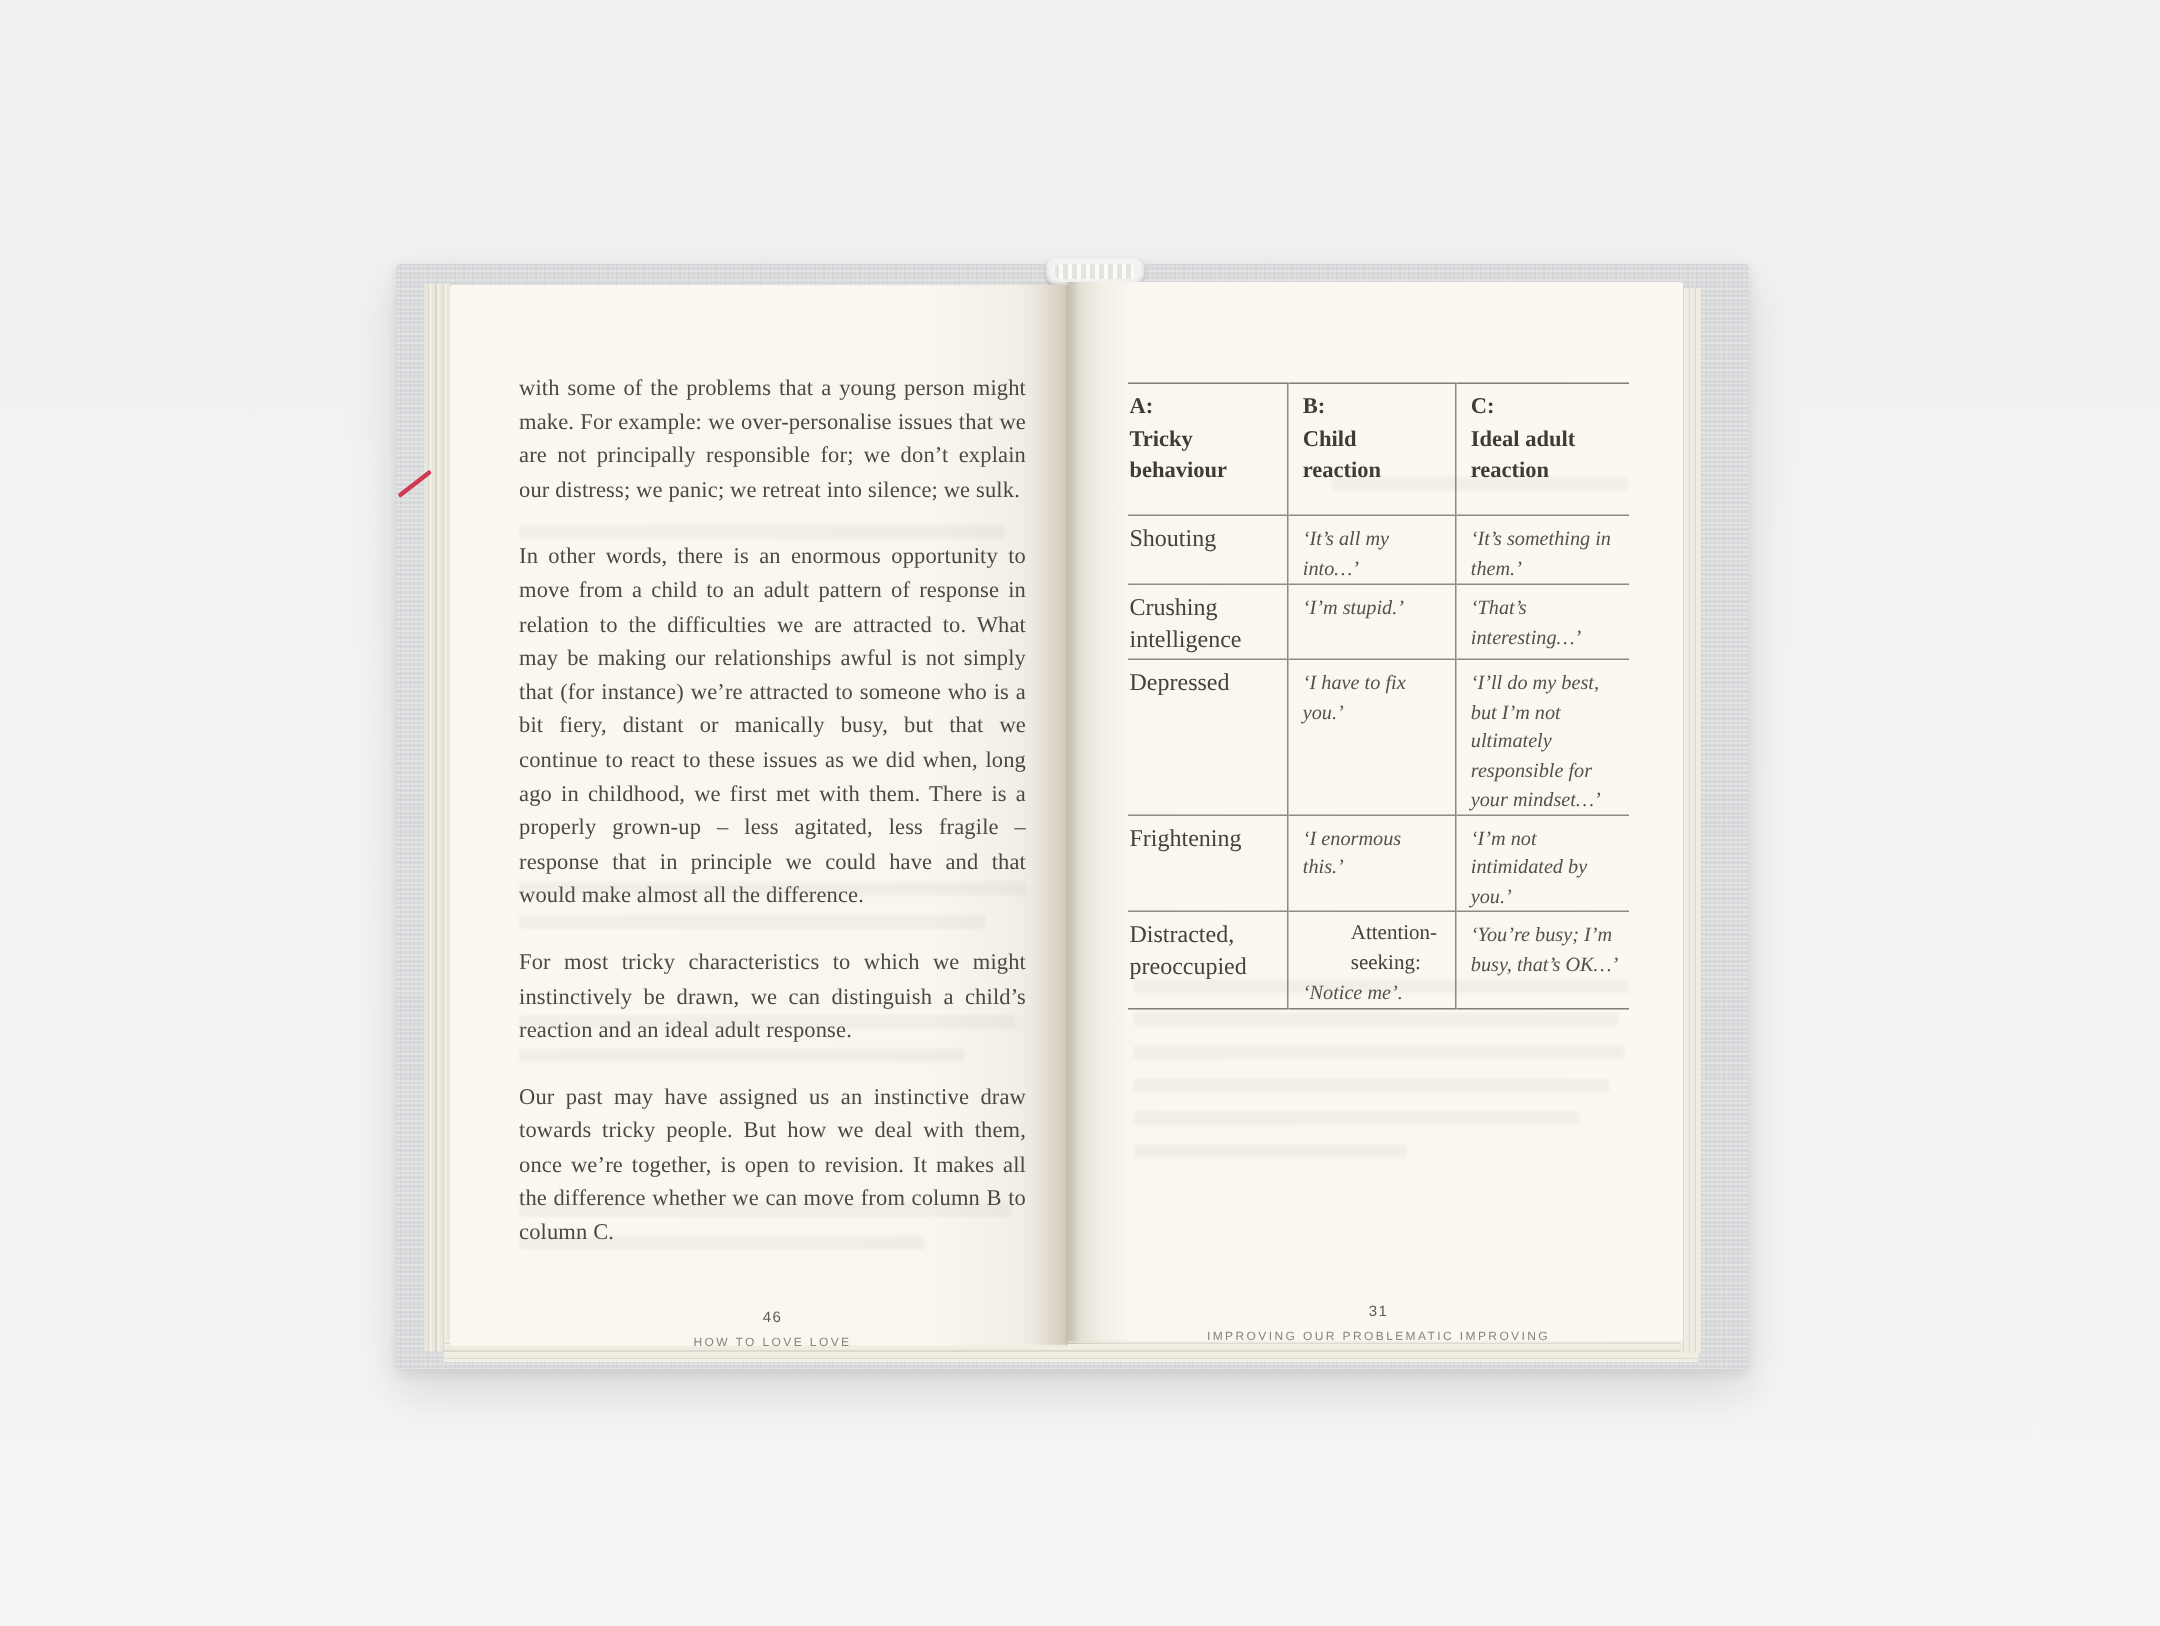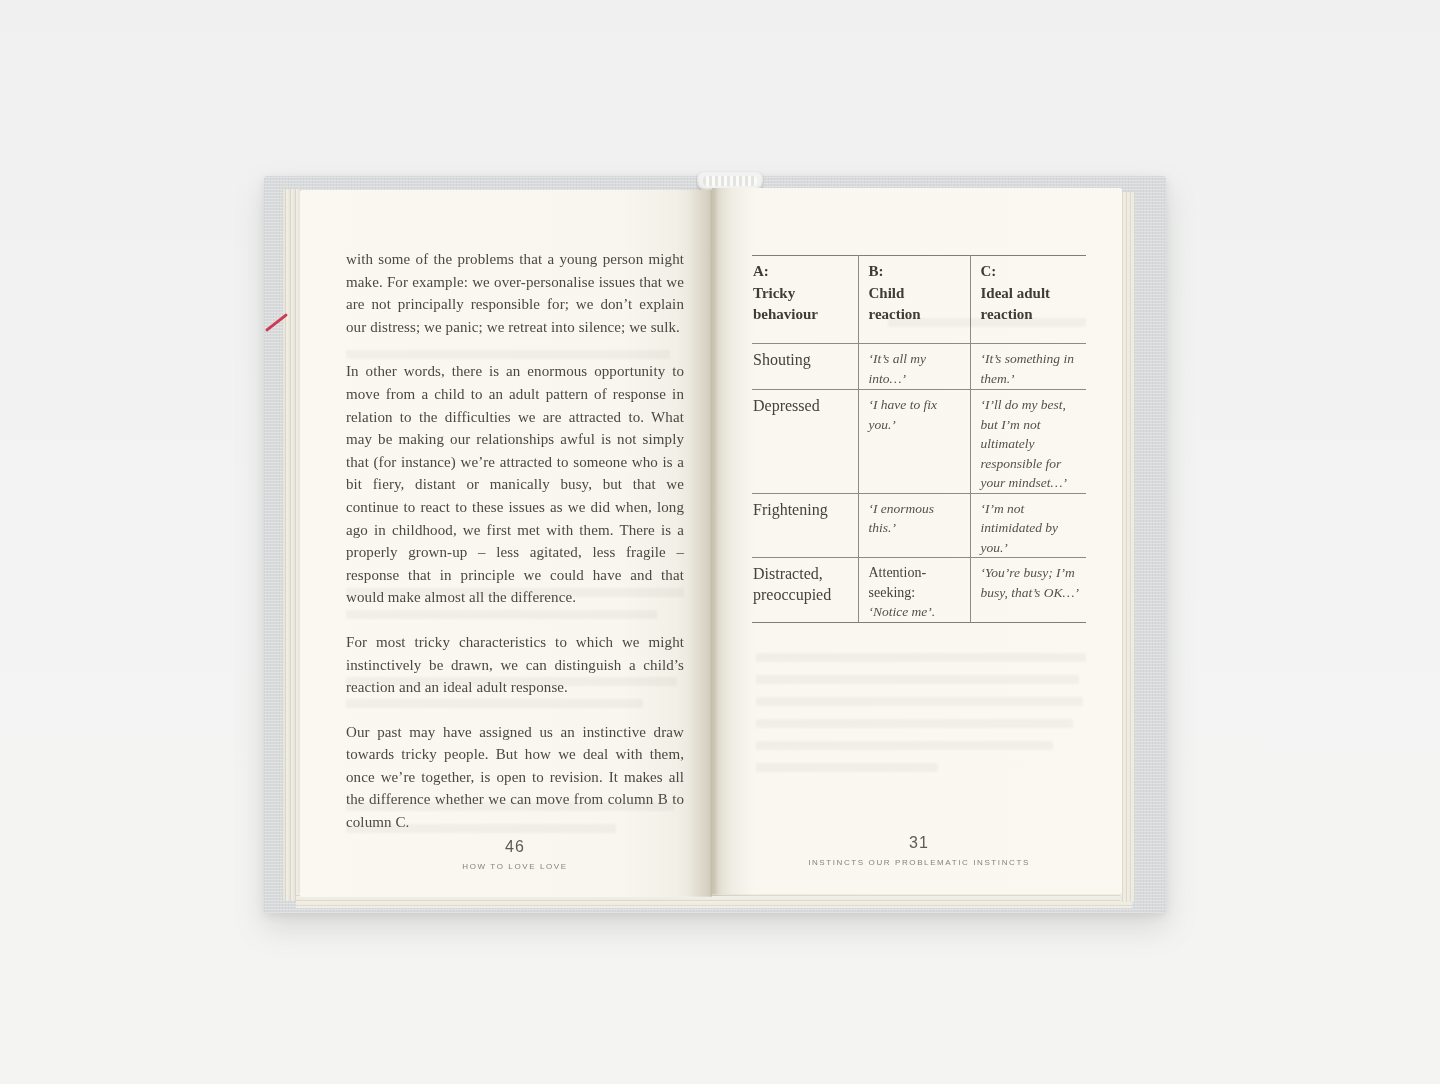--- a/index.html
+++ b/index.html
@@ -80,38 +80,38 @@
   }
   .text-block p { margin: 0 0 22px 0; }
   .text-block p:last-child { margin-bottom: 0; }
 
   
   .ghost { position: absolute; pointer-events: none; filter: blur(1px); }
   .ghost .gl { height: 9px; margin-bottom: 13px; background: #7e8376; opacity: 0.07; border-radius: 2px; }
 
   
   .footer { position: absolute; text-align: center; font-family: "Liberation Sans", sans-serif; }
-  .folio { font-size: 16px; letter-spacing: 1px; color: #5d5b55; }
+  .folio { font-size: 10px; letter-spacing: 1px; color: #5d5b55; margin-top: 35px; }
   .running { margin-top: 6px; font-size: 8px; letter-spacing: 1.6px; color: #85837c; }
 
   
   table.grid {
     position: absolute; left: 40px; top: 67px; width: 334px;
     border-collapse: collapse; table-layout: fixed;
     border-top: 1px solid #7e7d77; border-bottom: 1px solid #7e7d77;
     color: #44423c;
   }
   table.grid td { vertical-align: top; padding: 5px 6px 0 1px; }
   table.grid td + td { border-left: 1px solid #8c8b84; padding-left: 10px; }
   table.grid tr + tr td { border-top: 1px solid #8c8b84; }
 
   .hletter, .hlabel { font-weight: bold; font-size: 15px; line-height: 21.5px; color: #3e3c36; }
   .behaviour { font-size: 16px; line-height: 21px; }
   .quote { font-style: italic; font-size: 13.5px; line-height: 19.5px; color: #54514a; }
-  .roman-note { font-style: normal; font-size: 14px; line-height: 19.5px; color: #44423c; display: block; }
+  .roman-note { font-style: normal; font-size: 14px; line-height: 19.5px; color: #44423c; display: block; margin-left: 32px; }
   .quote-line { display: block; }
 </style>
 </head>
 <body>
 
 <div class="photo">
 
   <div class="cover"></div>
   <div class="stack-left"></div>
   <div class="stack-bottom"></div>
@@ -171,20 +171,25 @@
         <td>
           <span class="hletter">C:</span>
           <div class="hlabel" style="width:90px">Ideal adult reaction</div>
         </td>
       </tr>
       <tr style="height:46px">
         <td class="behaviour">Shouting</td>
         <td class="quote">‘It’s all my into…’</td>
         <td class="quote">‘It’s something in them.’</td>
       </tr>
+      <tr style="height:50px">
+        <td class="behaviour">Crushing intelligence</td>
+        <td class="quote">‘I’m stupid.’</td>
+        <td class="quote">‘That’s interesting…’</td>
+      </tr>
       <tr style="height:90px">
         <td class="behaviour">Depressed</td>
         <td class="quote">‘I have to fix you.’</td>
         <td class="quote">‘I’ll do my best, but I’m not ultimately responsible for your mindset…’</td>
       </tr>
       <tr style="height:48px">
         <td class="behaviour">Frightening</td>
         <td class="quote">‘I enormous this.’</td>
         <td class="quote">‘I’m not intimidated by you.’</td>
       </tr>
@@ -206,18 +211,18 @@
       <div class="gl" style="width:96%"></div>
       <div class="gl" style="width:90%"></div>
       <div class="gl" style="width:55%"></div>
     </div>
     <div class="ghost" style="left:44px; top:130px; width:330px;">
       <div class="gl" style="width:60%; margin-left:40%"></div>
     </div>
 
     <div class="footer" style="left:40px; width:334px; top:646px;">
       <div class="folio">31</div>
-      <div class="running">INSTINCTS OUR PROBLEMATIC INSTINCTS</div>
+      <div class="running">IMPROVING OUR PROBLEMATIC IMPROVING</div>
     </div>
   </div>
 
   <div class="gutter-shade"></div>
 </div>
 
 </body></html>

